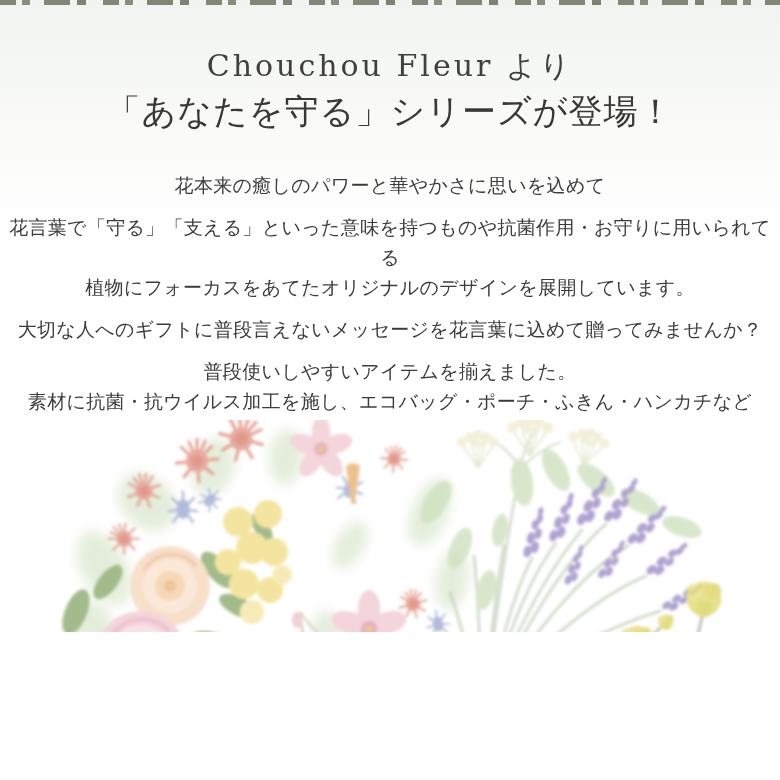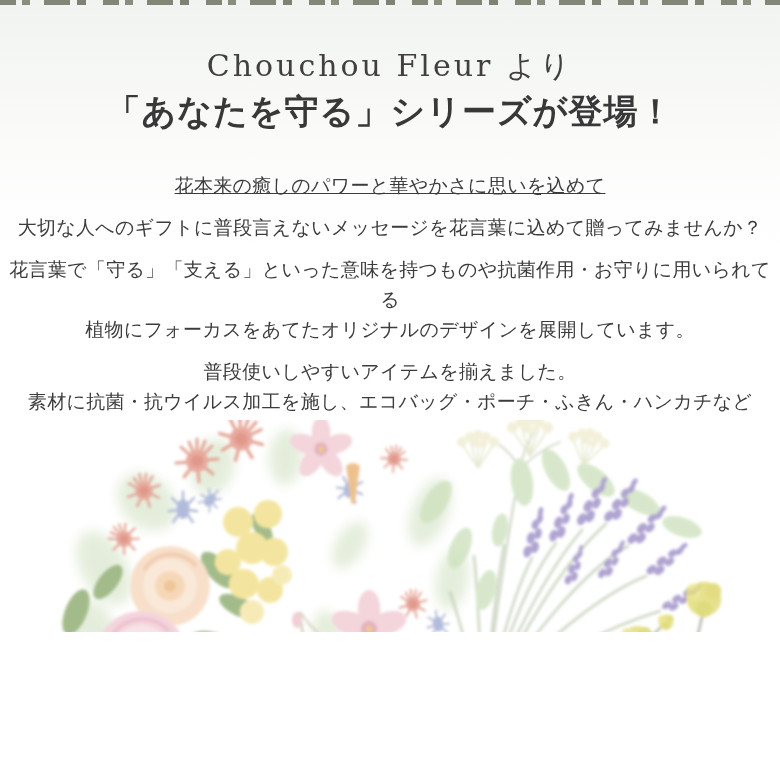--- a/index.html
+++ b/index.html
@@ -23,48 +23,48 @@
   }
   .text-col{position:relative;text-align:center;color:#3d3d3d;}
   .brand-line{
     margin-top:47px;
     font-family:"DejaVu Serif","Liberation Serif",serif;
     font-size:30px;line-height:38px;letter-spacing:3px;color:#404040;
   }
   .headline{
     margin-top:3px;
     font-size:34px;line-height:46px;letter-spacing:1px;color:#383838;
-    font-weight:700;
+    font-weight:400;
   }
   .body-text{font-size:19px;line-height:30px;color:#3c3c3c;letter-spacing:.3px;}
-  .tagline{margin-top:37px;text-decoration:underline;}
+  .tagline{margin-top:37px;}
   .para{margin-top:12px;}
   .illustration{
     position:absolute;left:0;top:420px;width:780px;height:360px;
   }
 </style>
 </head>
 <body>
 
 <div class="page">
 
   <div class="crop-strip"></div>
 
   <div class="text-col">
     <div class="brand-line">Chouchou Fleur より</div>
     <div class="headline">「あなたを守る」シリーズが登場！</div>
 
     <div class="body-text tagline">花本来の癒しのパワーと華やかさに思いを込めて</div>
-
-    <div class="body-text para">大切な人へのギフトに普段言えないメッセージを花言葉に込めて贈ってみませんか？</div>
 
     <div class="body-text para">
       <div>花言葉で「守る」「支える」といった意味を持つものや抗菌作用・お守りに用いられてる</div>
       <div>植物にフォーカスをあてたオリジナルのデザインを展開しています。</div>
     </div>
+
+    <div class="body-text para">大切な人へのギフトに普段言えないメッセージを花言葉に込めて贈ってみませんか？</div>
 
     <div class="body-text para">
       <div>普段使いしやすいアイテムを揃えました。</div>
       <div>素材に抗菌・抗ウイルス加工を施し、エコバッグ・ポーチ・ふきん・ハンカチなど</div>
     </div>
   </div>
 
   <svg class="illustration" viewBox="0 420 780 360" width="780" height="360" xmlns="http://www.w3.org/2000/svg">
     <defs>
       <filter id="b2" x="-60%" y="-60%" width="220%" height="220%">

